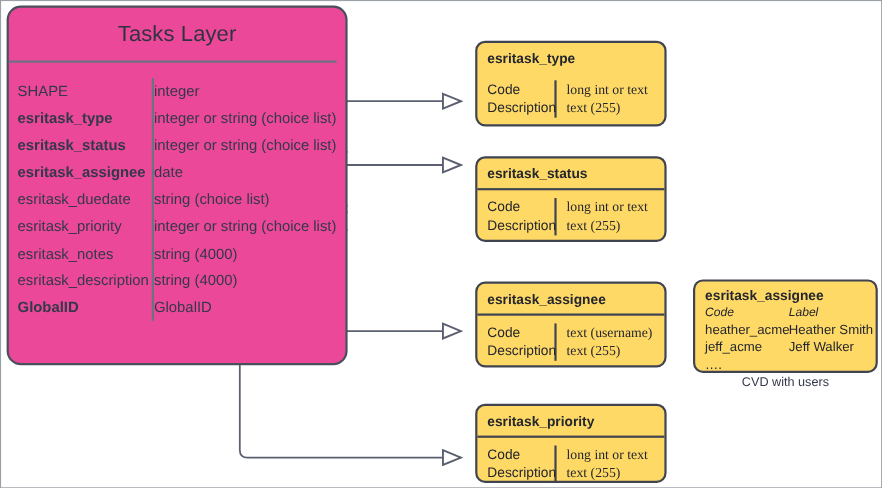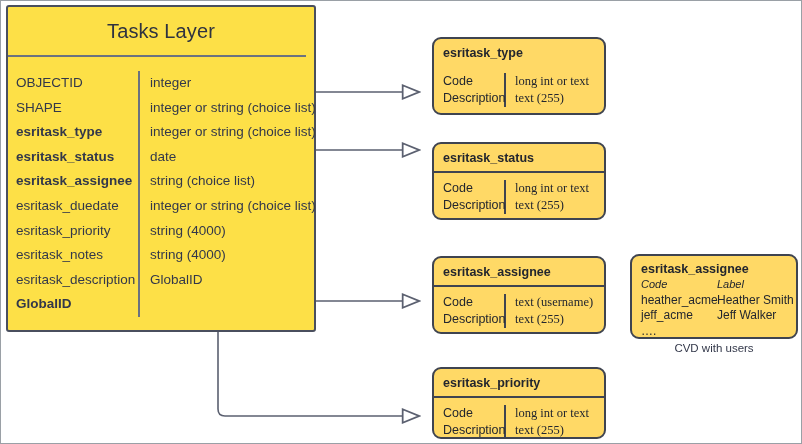--- a/index.html
+++ b/index.html
@@ -25,23 +25,23 @@
     left: 0;
     top: 0;
     width: 802px;
     height: 444px;
     pointer-events: none;
   }
   
   .entity {
     position: absolute;
     box-sizing: border-box;
-    background: #fde047;
+    background: #ec4899;
     border: 2px solid #4a4f5e;
-    border-radius: 3px;
+    border-radius: 13px;
   }
   #tasks-layer {
     left: 5px;
     top: 4px;
     width: 310px;
     height: 327px;
   }
   .entity-title {
     text-align: center;
     font-size: 20px;
@@ -62,21 +62,20 @@
   }
   .field-col-left,
   .field-col-right {
     display: flex;
     flex-direction: column;
   }
   .field-col-left {
     padding-left: 8px;
   }
   .field-col-right {
-    padding-left: 10px;
     border-left: 2px solid #6b7280;
   }
   .fld {
     font-size: 13.5px;
     color: #33384a;
     line-height: 24.6px;
     white-space: nowrap;
   }
   .fld.bold {
     font-weight: bold;
@@ -174,21 +173,20 @@
 
       <path d="M315,208 H210 Q217,208 217,215 L217,408 Q217,415 224,415 H418" marker-end="url(#oarrow)"></path>
     </g>
   </svg>
 
   <div class="entity" id="tasks-layer">
     <div class="entity-title">Tasks Layer</div>
     <div class="entity-title-rule"></div>
     <div class="field-grid">
       <div class="field-col-left">
-        <div class="fld">OBJECTID</div>
         <div class="fld">SHAPE</div>
         <div class="fld bold">esritask_type</div>
         <div class="fld bold">esritask_status</div>
         <div class="fld bold">esritask_assignee</div>
         <div class="fld">esritask_duedate</div>
         <div class="fld">esritask_priority</div>
         <div class="fld">esritask_notes</div>
         <div class="fld">esritask_description</div>
         <div class="fld bold">GlobalID</div>
       </div>

